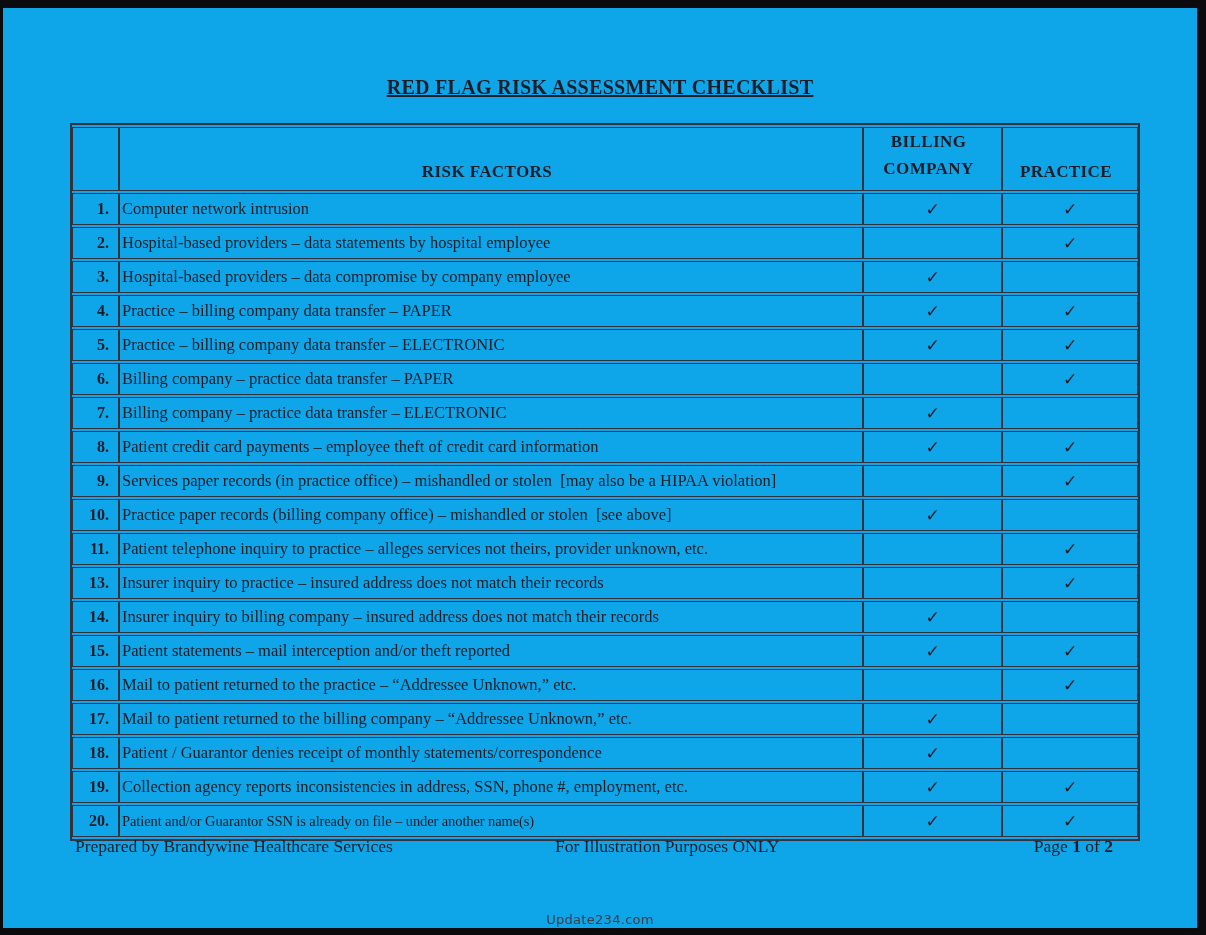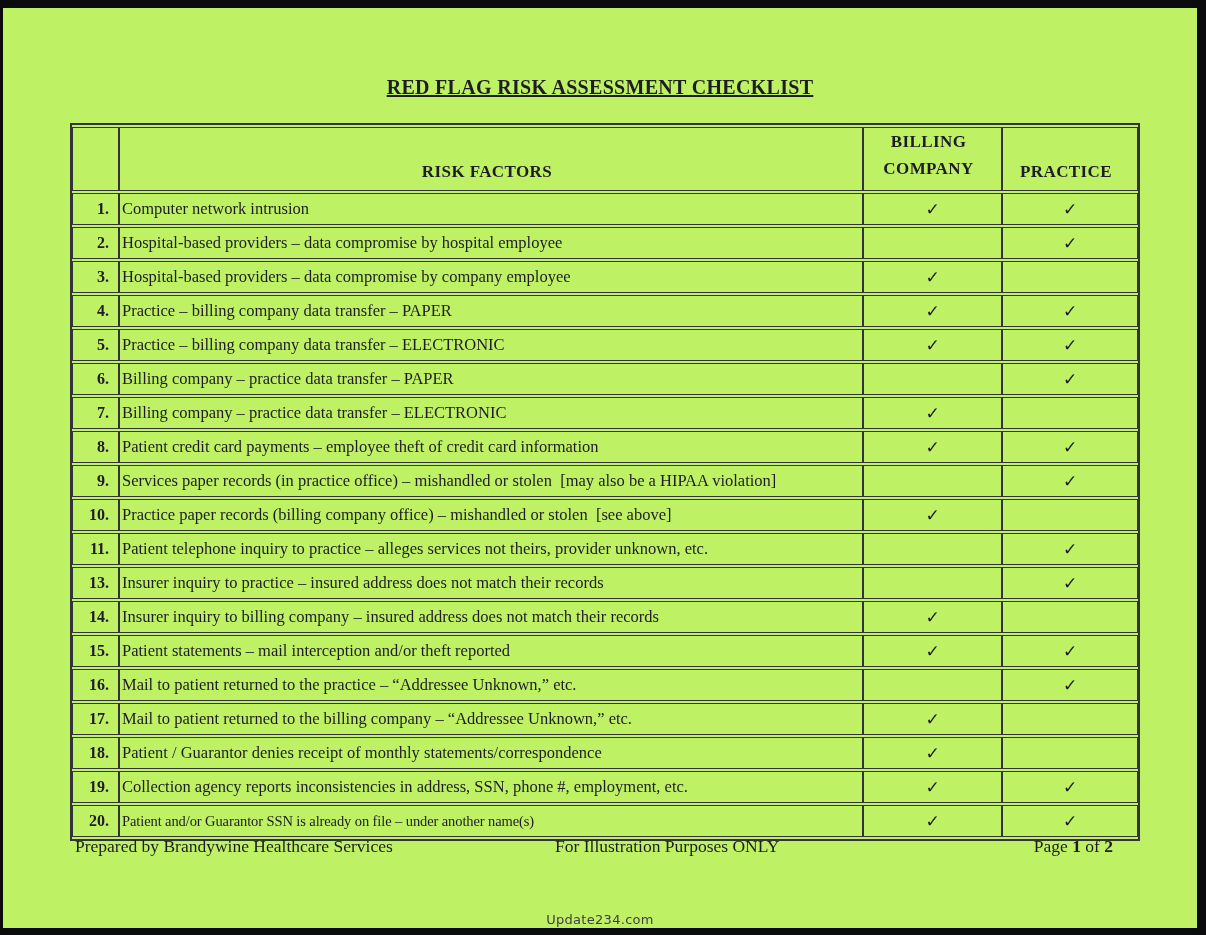--- a/index.html
+++ b/index.html
@@ -8,21 +8,21 @@
     background: #0b0b0e;
     position: relative;
     font-family: "Liberation Serif", serif;
     color: #1e1c26;
     overflow: hidden;
   }
   .page {
     position: absolute;
     left: 3px; top: 8px;
     width: 1194px; height: 920px;
-    background: #bef264;
+    background: #0ea5e9;
   }
   .title {
     position: absolute;
     top: 68px; left: 0; width: 100%;
     margin: 0;
     text-align: center;
     font-size: 20px;
     font-weight: bold;
     text-decoration: underline;
     letter-spacing: 0.3px;
@@ -127,21 +127,21 @@
       </thead>
       <tbody id="rows">
           <tr>
             <td class="cell-num">1.</td>
             <td class="cell-risk">Computer network intrusion</td>
             <td class="cell-check">✓</td>
             <td class="cell-check">✓</td>
           </tr>
           <tr>
             <td class="cell-num">2.</td>
-            <td class="cell-risk">Hospital-based providers – data compromise by hospital employee</td>
+            <td class="cell-risk">Hospital-based providers – data statements by hospital employee</td>
             <td class="cell-check"></td>
             <td class="cell-check">✓</td>
           </tr>
           <tr>
             <td class="cell-num">3.</td>
             <td class="cell-risk">Hospital-based providers – data compromise by company employee</td>
             <td class="cell-check">✓</td>
             <td class="cell-check"></td>
           </tr>
           <tr>

